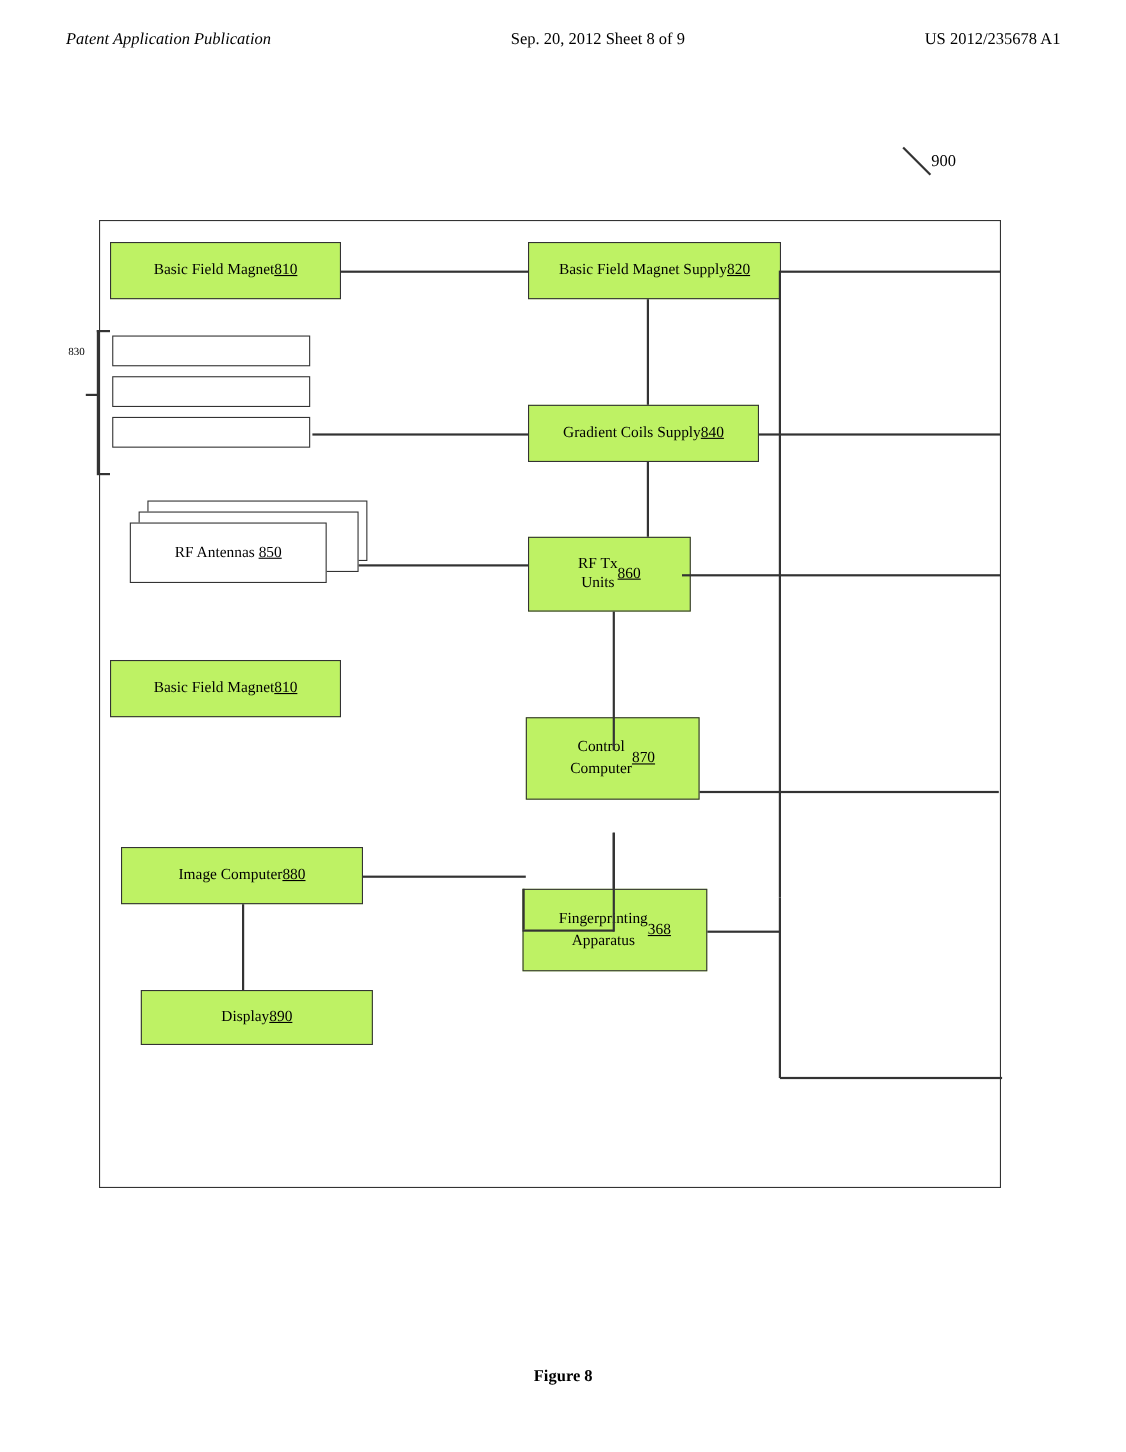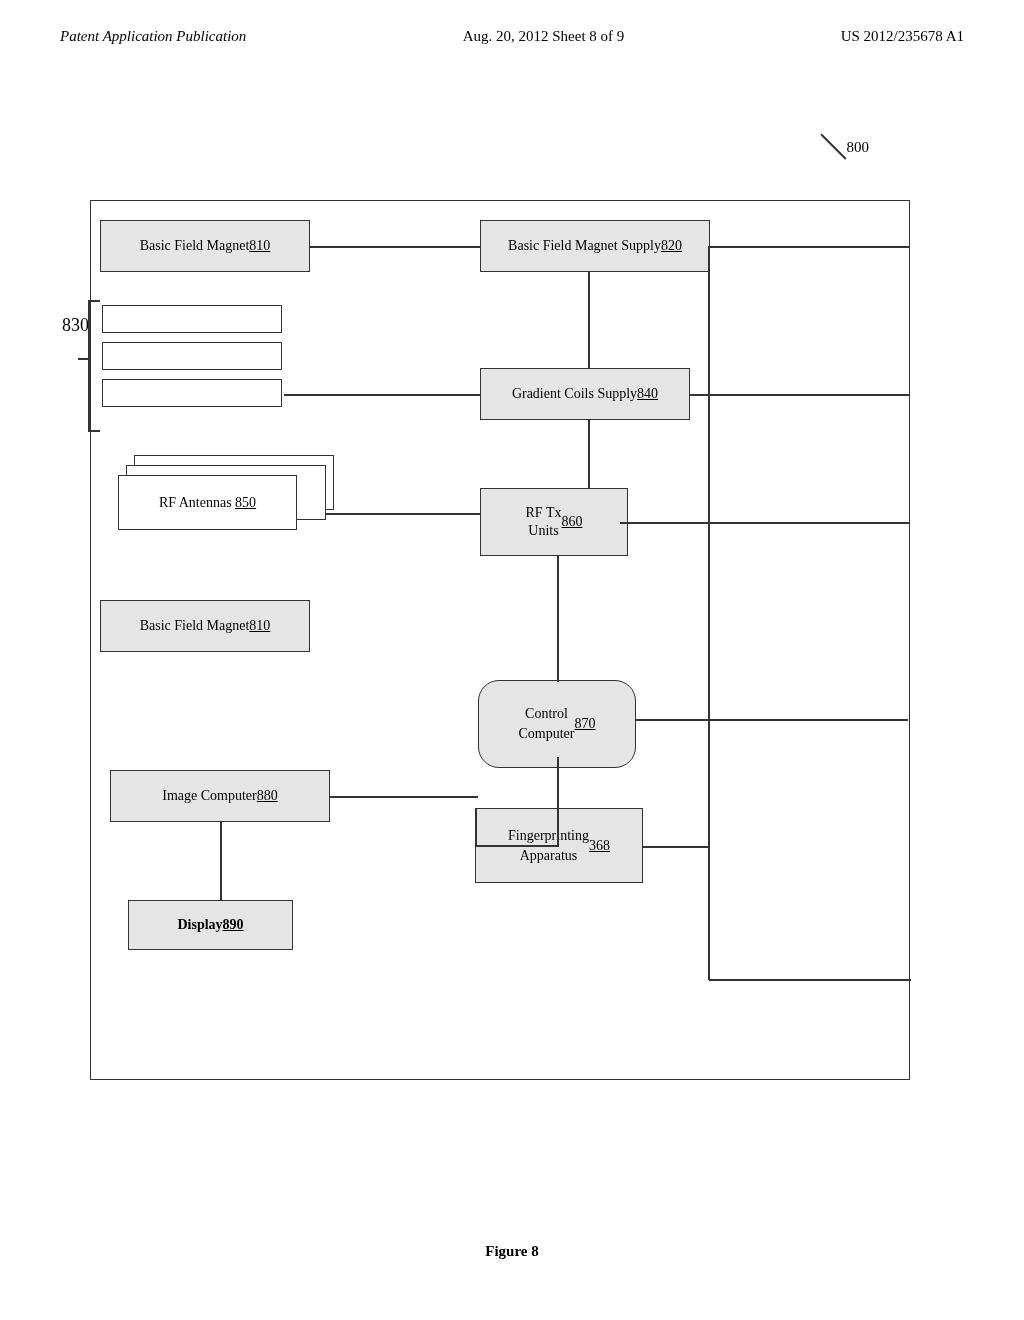--- a/index.html
+++ b/index.html
@@ -45,21 +45,21 @@
 
     
     .comp-box {
       position: absolute;
       border: 1.5px solid #333;
       display: flex;
       align-items: center;
       justify-content: center;
       text-align: center;
       font-size: 14px;
-      background: #e5e5e5;
+      background: #bef264;
       padding: 4px 8px;
     }
 
     .comp-box u {
       text-decoration: underline;
     }
 
     
     .line {
       position: absolute;
@@ -76,35 +76,35 @@
       transform: translateX(-50%);
       font-size: 15px;
       font-weight: bold;
     }
   </style>
 </head>
 <body>
 
 <div class="header">
   <div class="header-left">Patent Application Publication</div>
-  <div class="header-center">Aug. 20, 2012   Sheet 8 of 9</div>
+  <div class="header-center">Sep. 20, 2012   Sheet 8 of 9</div>
   <div class="header-right">US 2012/235678 A1</div>
 </div>
 
 <div class="diagram-area">
 
   <div style="position:absolute; top:18px; right:95px;">
-    <span style="font-size:15px;">800</span>
+    <span style="font-size:15px;">900</span>
   </div>
 
   <div style="position:absolute; top:38px; right:118px; width:35px; height:1.5px; background:#333; transform:rotate(45deg); transform-origin:right center;"></div>
 
   <div class="outer-box"></div>
 
-  <div style="position:absolute; top:195px; left:2px; font-size:18px;">830</div>
+  <div style="position:absolute; top:195px; left:2px; font-size:10px;">830</div>
 
   <div style="position:absolute; top:180px; left:28px; width:1.5px; height:130px; background:#333;"></div>
   <div style="position:absolute; top:180px; left:28px; width:12px; height:1.5px; background:#333;"></div>
   <div style="position:absolute; top:310px; left:28px; width:12px; height:1.5px; background:#333;"></div>
   <div style="position:absolute; top:238px; left:18px; width:12px; height:1.5px; background:#333;"></div>
 
   <div style="position:absolute; top:185px; left:42px; width:180px; height:28px; border:1.5px solid #333; background:#fff;"></div>
   <div style="position:absolute; top:222px; left:42px; width:180px; height:28px; border:1.5px solid #333; background:#fff;"></div>
   <div style="position:absolute; top:259px; left:42px; width:180px; height:28px; border:1.5px solid #333; background:#fff;"></div>
 
@@ -127,33 +127,33 @@
   </div>
 
   <div class="comp-box" style="top:368px; left:420px; width:148px; height:68px; line-height:1.3;">
     RF Tx<br>Units <u>860</u>
   </div>
 
   <div class="comp-box" style="top:480px; left:40px; width:210px; height:52px;">
     Basic Field Magnet <u>810</u>
   </div>
 
-  <div class="comp-box" style="top:560px; left:418px; width:158px; height:88px; line-height:1.4;border-radius:21px;">
+  <div class="comp-box" style="top:532px; left:418px; width:158px; height:75px; line-height:1.4;">
     Control<br>Computer<br><u>870</u>
   </div>
 
   <div class="comp-box" style="top:650px; left:50px; width:220px; height:52px;">
     Image Computer <u>880</u>
   </div>
 
   <div class="comp-box" style="top:688px; left:415px; width:168px; height:75px; line-height:1.4;">
     Fingerprinting<br>Apparatus<br><u>368</u>
   </div>
 
-  <div class="comp-box" style="top:780px; left:68px; width:165px; height:50px;font-weight:bold;">
+  <div class="comp-box" style="top:780px; left:68px; width:211px; height:50px;">
     Display <u>890</u>
   </div>
 
   <div class="line line-h" style="top:126px; left:250px; width:170px;"></div>
 
   <div class="line line-v" style="top:126px; left:648px; height:570px;"></div>
 
   <div class="line line-h" style="top:126px; left:650px; width:200px;"></div>
 
   <div class="line line-h" style="top:274px; left:630px; width:220px;"></div>

